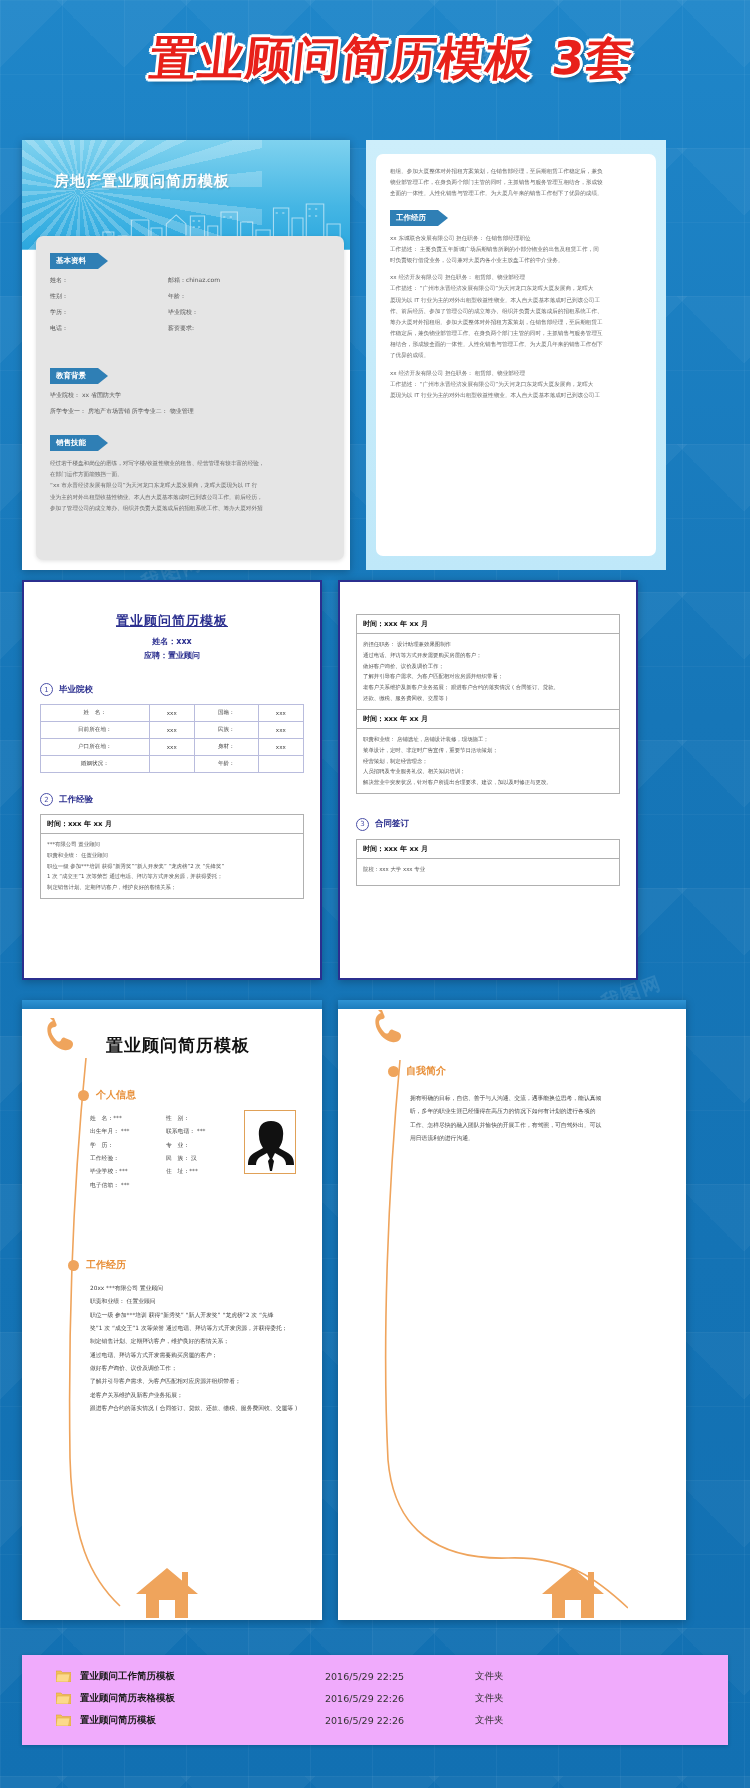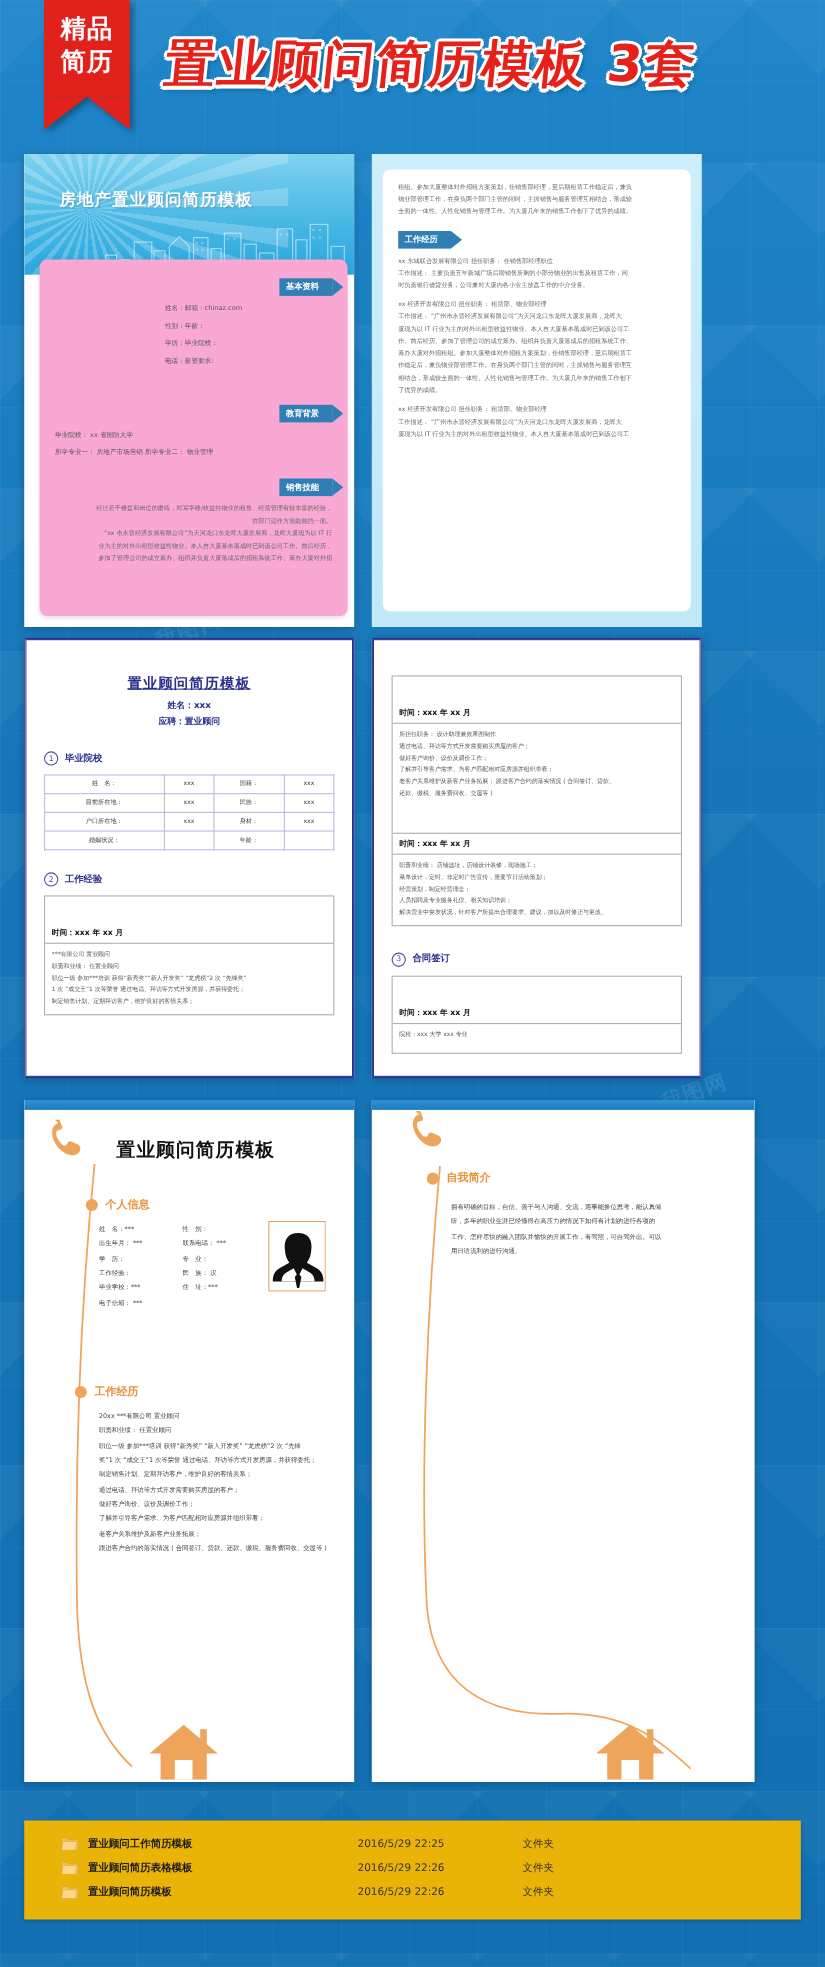--- a/index.html
+++ b/index.html
@@ -81,21 +81,21 @@
       rgba(255,255,255,.22) 0deg 5deg, rgba(255,255,255,0) 5deg 12deg);
   }
   .r1-title{
     position:absolute; left:32px; top:32px; color:#fff; font-weight:bold;
     font-size:15px; letter-spacing:1px;
     text-shadow:1px 1px 2px rgba(0,0,0,.2);
   }
   .skyline{ position:absolute; bottom:0; left:0; width:100%; height:52px; }
   .r1-white{
     position:absolute; left:14px; top:96px; right:6px; bottom:10px;
-    background:#f9a8d4; border-radius:7px 7px 7px 7px;
+    background:#e5e5e5; border-radius:7px 7px 7px 7px;
     box-shadow:0 1px 4px rgba(0,0,0,.12);
     padding:12px 14px; overflow:hidden;
   }
   .tag{
     display:inline-block; position:relative; background:#2f7fb5;
     color:#fff; font-weight:bold; font-size:7.5px; padding:3px 12px 3px 6px;
     margin-bottom:7px;
   }
   .tag:after{
     content:""; position:absolute; right:-10px; top:0;
@@ -114,39 +114,39 @@
   .circ{
     width:13px;height:13px;border:1px solid #4a4fa8;border-radius:50%;
     display:flex;align-items:center;justify-content:center;
     font-size:7px;color:#4a4fa8;
   }
   .sec-t{ color:#2b2f8f; font-size:8.5px; font-weight:bold;}
   table.tb{ width:100%; border-collapse:collapse; }
   table.tb td{ border:.8px solid #b9bcdd; font-size:5.6px; color:#444;
     padding:4px 3px; text-align:center; height:14px;}
   .box{ border:.8px solid #b0b0b0; }
-  .box .bh{ border-bottom:.8px solid #b0b0b0; padding:4px 6px; font-size:7px; font-weight:bold; color:#111;margin-top:24px;}
+  .box .bh{ border-bottom:.8px solid #b0b0b0; padding:4px 6px; font-size:7px; font-weight:bold; color:#111;}
   .box .bb{ padding:5px 6px; font-size:5.4px; color:#555; line-height:2.0;}
   
   .r3{ background:#fff; box-shadow:0 2px 8px rgba(0,0,0,.25); position:relative; overflow:hidden;}
   .r3-bar{ height:9px; background:linear-gradient(180deg,#2e93d4,#1c7cbd); }
   .phone{ position:absolute; left:22px; top:18px; width:38px;height:44px; }
   .r3-title{ position:absolute; left:84px; top:34px; font-size:17px; font-weight:bold; color:#111; letter-spacing:1px;}
   .dot{ width:11px;height:11px;border-radius:50%;background:#efa45c;}
   .osec{ display:flex; align-items:center; gap:7px;}
   .osec-t{ color:#e8903a; font-weight:bold; font-size:10px;}
   .finfo{ font-size:5.8px; color:#444; line-height:2.3;}
   .photo{
     width:52px;height:64px;border:1.5px solid #e0a158; background:#fff;
     position:relative; overflow:hidden;
   }
   
   .files{
     position:absolute; left:22px; top:1655px; width:706px; height:90px;
-    background:#eab308; box-shadow:0 1px 4px rgba(0,0,0,.2);
+    background:#f0abfc; box-shadow:0 1px 4px rgba(0,0,0,.2);
     padding:10px 0 0 0;
   }
   .frow{ display:flex; align-items:center; height:22px; padding-left:34px; font-size:9.5px; color:#1b1b1b;}
   .folder{ width:15px;height:12px; margin-right:9px; position:relative; flex:none;}
   .fname{ width:245px; font-weight:bold; }
   .fdate{ width:150px; color:#333;}
   .ftype{ color:#333;}
 </style>
 <style>.bbline{font-size:5.4px;color:#555;line-height:2.0;}.wl{font-size:5.8px;color:#444;line-height:2.3;}</style></head>
 <body>
@@ -154,34 +154,26 @@
 <div class="bg">
   <div class="bg-tiles"></div>
   <div class="bg-tiles2"></div>
 </div>
 <div class="wm" style="left:470px;top:40px;">我图网</div>
 <div class="wm" style="left:140px;top:560px;">我图网</div>
 <div class="wm" style="left:600px;top:980px;">我图网</div>
 <div class="wm" style="left:60px;top:1420px;">我图网</div>
 
 <div class="header">
-  <div class="ribbon">
-    <div class="body"></div>
-    <div class="tip"></div>
-    <div class="txt">
-      <div>精品</div>
-      <div>简历</div>
-    </div>
-  </div>
   <div class="hdr-title">置业顾问简历模板 3套</div>
 </div>
 
 <div class="row" style="top:140px;">
 
-  <div class="page r1" style="margin-left:22px; width:300px; height:430px;text-align:right;">
+  <div class="page r1" style="margin-left:22px; width:328px; height:430px;">
     <div class="r1-banner">
       <div class="r1-rays"></div>
       <svg class="skyline" viewBox="0 0 300 52" preserveAspectRatio="none">
         <g fill="none" stroke="rgba(255,255,255,.55)" stroke-width="1">
           <rect x="100" y="22" width="16" height="30"></rect>
             <rect x="118" y="30" width="10" height="22"></rect>
           <path d="M132 52 V26 l9 -9 9 9 V52 z"></path>
             <rect x="154" y="18" width="13" height="34"></rect>
           <rect x="170" y="28" width="9" height="24"></rect>
             <rect x="182" y="14" width="15" height="38"></rect>

